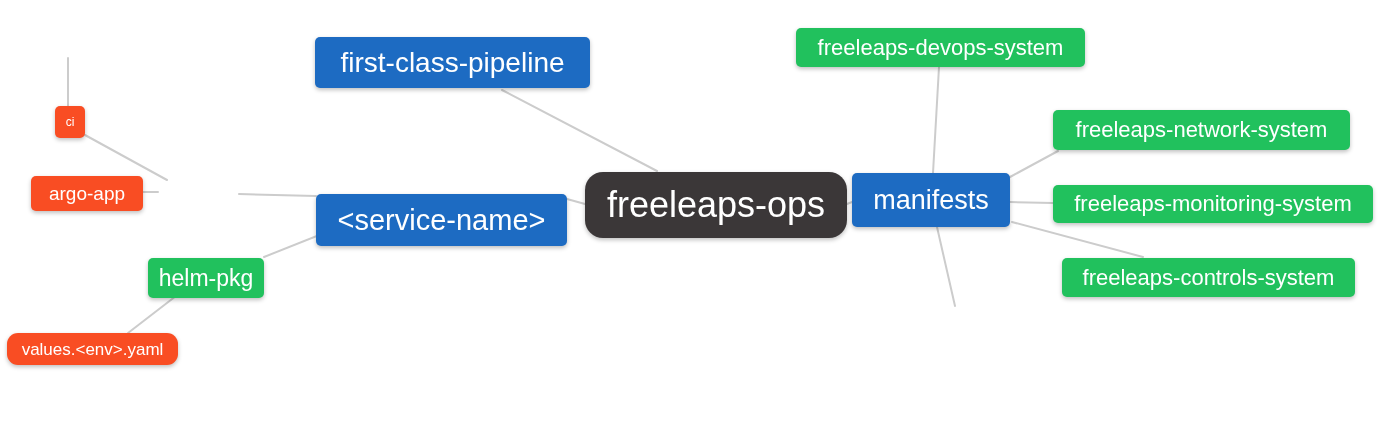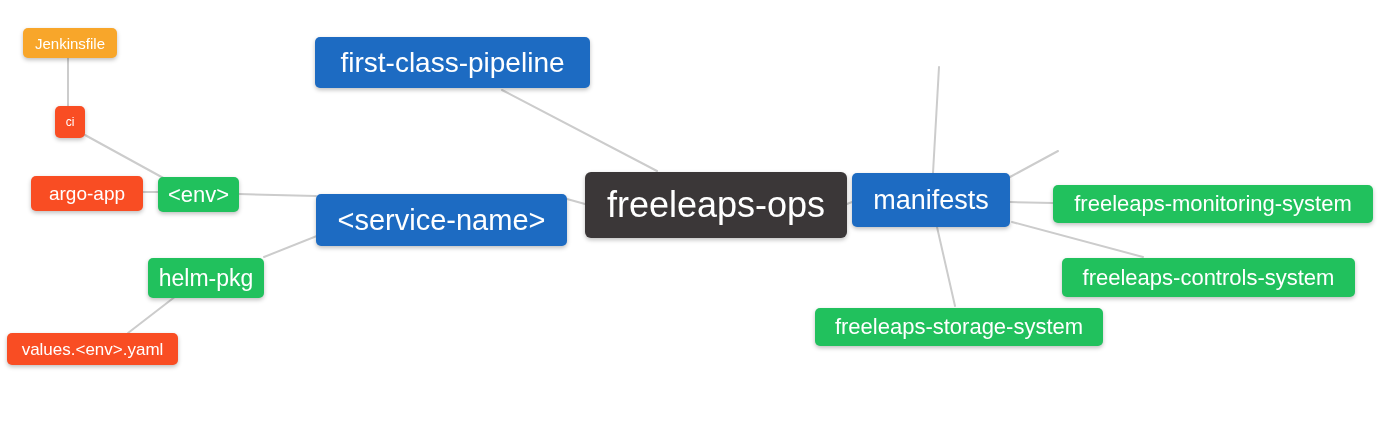--- a/index.html
+++ b/index.html
@@ -37,21 +37,21 @@
     box-shadow: 0 2px 4px rgba(0,0,0,0.25);
     white-space: nowrap;
     box-sizing: border-box;
     cursor: default;
     line-height: 1;
   }
   .node.blue   { background: #1d6bc2; }
   .node.green  { background: #21c15d; }
   .node.orange { background: #f8a62a; }
   .node.red    { background: #f94d23; }
-  .node.dark   { background: #3b3738; border-radius: 6px; }
+  .node.dark   { background: #3b3738; border-radius: 18px; }
 </style>
 </head>
 <body>
 
 <div class="canvas">
 
   <svg class="edges" viewBox="0 0 1390 421" xmlns="http://www.w3.org/2000/svg">
     <line x1="68" y1="58" x2="68" y2="106"></line>
     <line x1="85" y1="135" x2="167" y2="180"></line>
     <line x1="123" y1="192" x2="158" y2="192"></line>
@@ -61,41 +61,40 @@
     <line x1="567" y1="199" x2="585" y2="204"></line>
     <line x1="502" y1="90" x2="657" y2="171"></line>
     <line x1="847" y1="204" x2="852" y2="202"></line>
     <line x1="939" y1="67" x2="933" y2="173"></line>
     <line x1="1010" y1="177" x2="1058" y2="151"></line>
     <line x1="1010" y1="202" x2="1053" y2="203"></line>
     <line x1="1012" y1="222" x2="1143" y2="257"></line>
     <line x1="937" y1="227" x2="955" y2="306"></line>
   </svg>
 
-  <div class="node orange" style="left:23px;  top:28px;  width:94px;  height:30px; font-size:15px;">Jenkinsfile</div>
 
   <div class="node red" style="left:55px;  top:106px; width:30px;  height:32px; font-size:12px;">ci</div>
 
   <div class="node red" style="left:31px;  top:176px; width:112px;  height:35px; font-size:19px;">argo-app</div>
 
-  <div class="node green" style="left:158px; top:177px; width:81px;  height:35px; font-size:22px;">&lt;env&gt;</div>
 
   <div class="node green" style="left:148px; top:258px; width:116px; height:40px; font-size:23px;">helm-pkg</div>
 
-  <div class="node red" style="left:7px;   top:333px; width:171px; height:32px; font-size:17px;">values.&lt;env&gt;.yaml</div>
+  <div class="node red" style="left:7px;   top:333px; width:171px; height:32px; font-size:17px;border-radius:11px;">values.&lt;env&gt;.yaml</div>
 
   <div class="node blue" style="left:315px; top:37px;  width:275px; height:51px; font-size:28px;">first-class-pipeline</div>
 
   <div class="node blue" style="left:316px; top:170px; width:251px; height:52px; font-size:29px;margin-top:24px;">&lt;service-name&gt;</div>
 
   <div class="node dark" style="left:585px; top:172px; width:262px; height:66px; font-size:36px;">freeleaps-ops</div>
 
   <div class="node blue" style="left:852px; top:173px; width:158px; height:54px; font-size:27px;">manifests</div>
 
+  <div class="node green" style="left:796px;  top:28px;  width:289px; height:39px; font-size:22px;">freeleaps-devops-system</div>
 
+  <div class="node green" style="left:1053px; top:110px; width:297px; height:40px; font-size:22px;">freeleaps-network-system</div>
 
   <div class="node green" style="left:1053px; top:185px; width:320px; height:38px; font-size:22px;">freeleaps-monitoring-system</div>
 
   <div class="node green" style="left:1062px; top:258px; width:293px; height:39px; font-size:22px;">freeleaps-controls-system</div>
 
-  <div class="node green" style="left:815px;  top:308px; width:288px; height:38px; font-size:22px;">freeleaps-storage-system</div>
 
 </div>
 
 </body></html>

